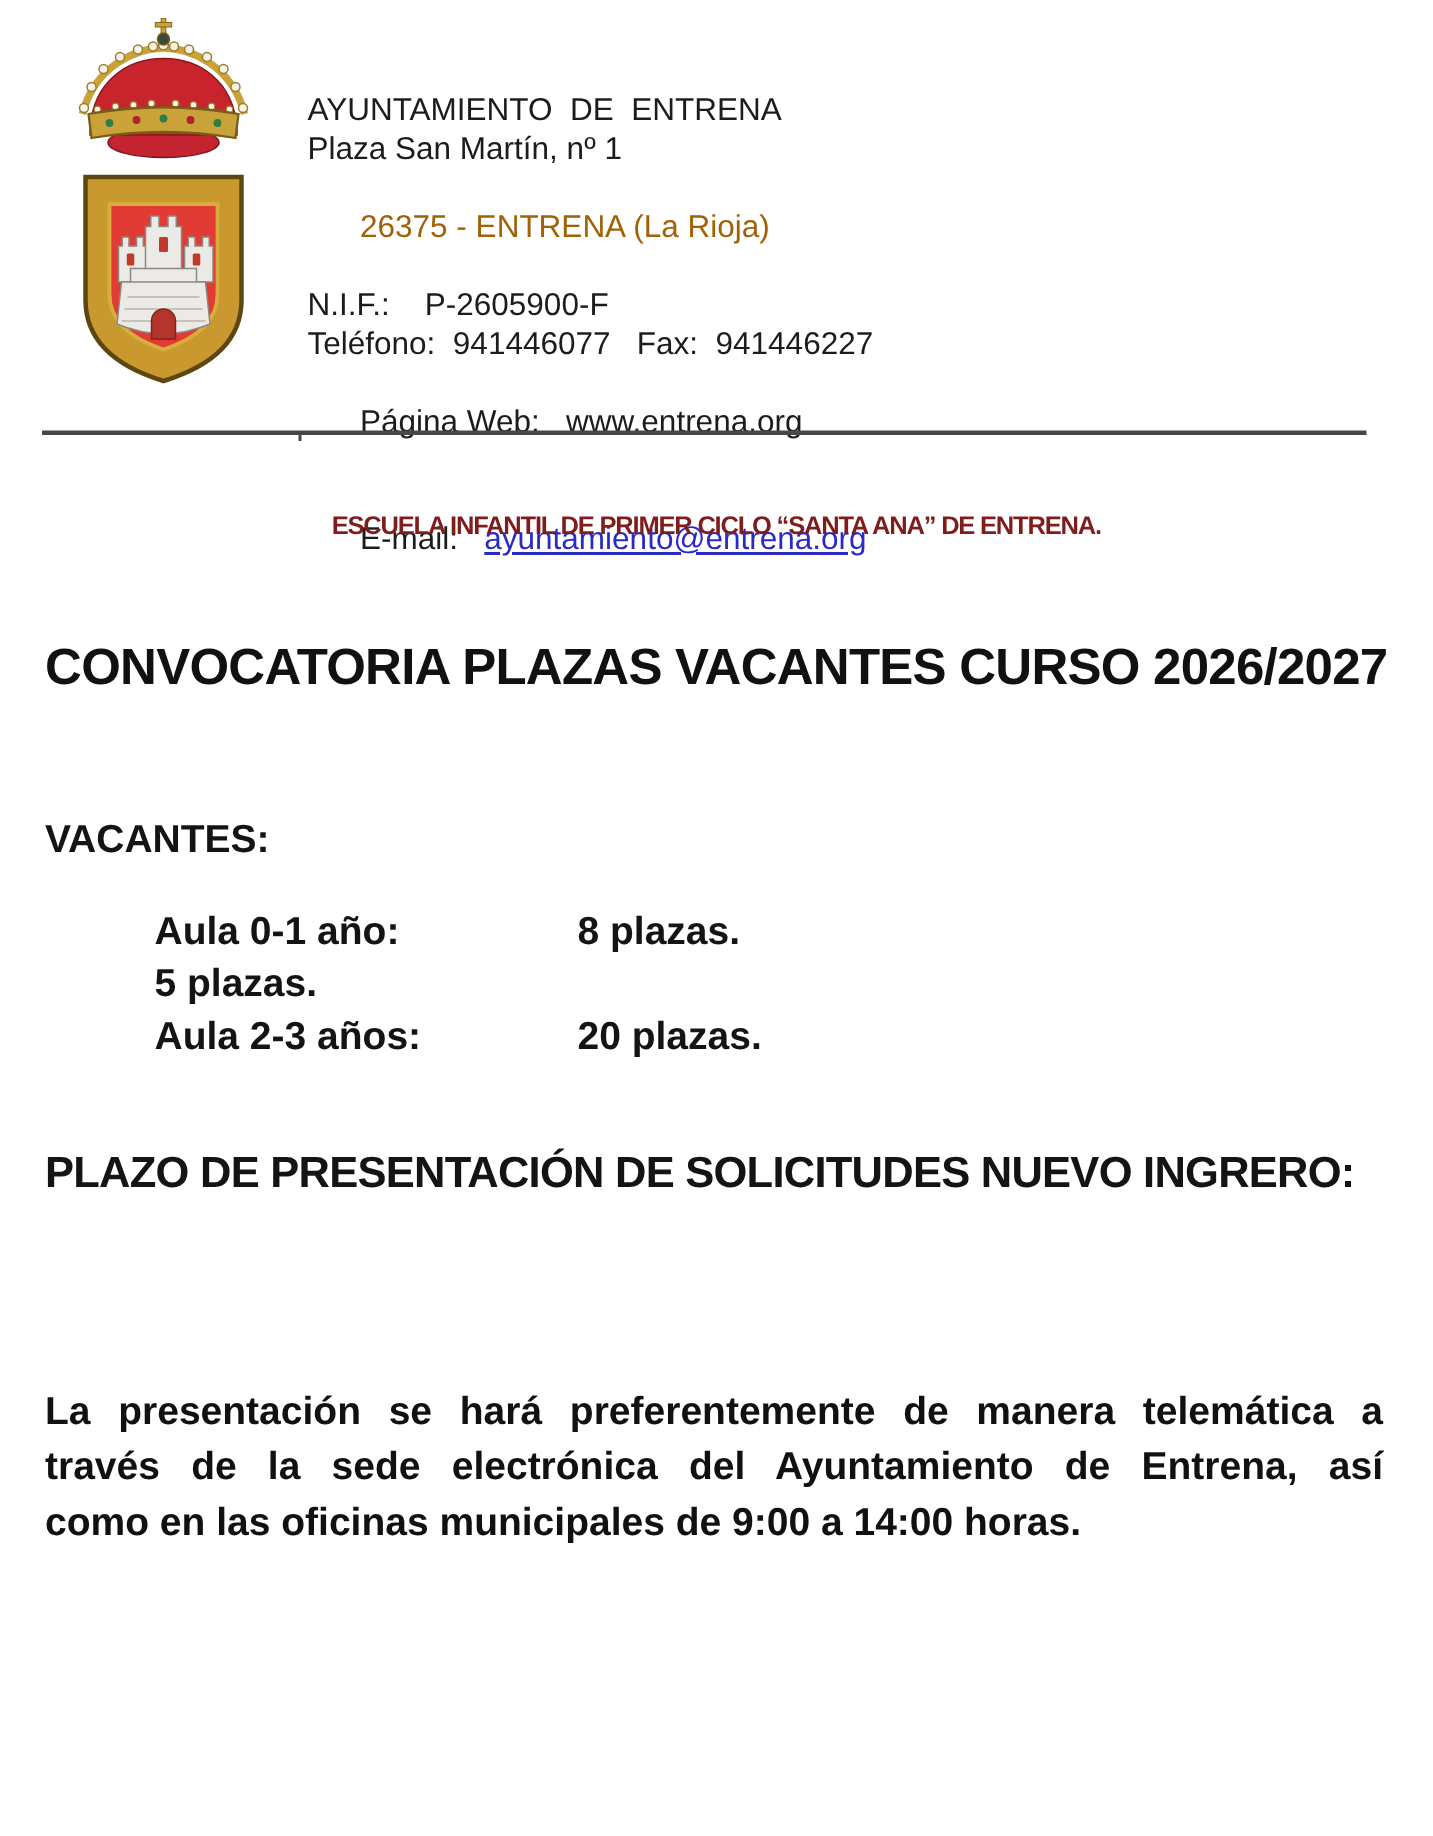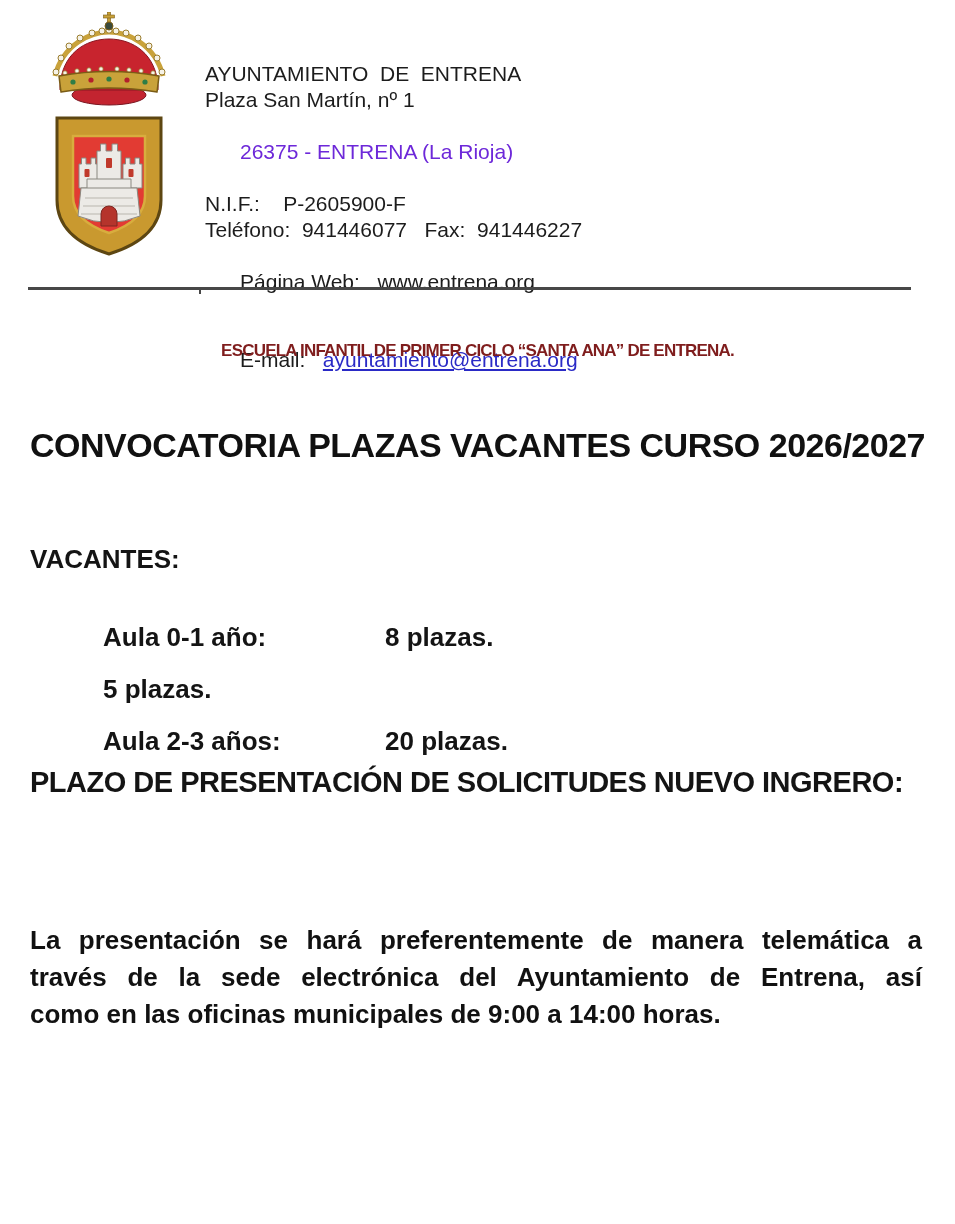--- a/index.html
+++ b/index.html
@@ -11,39 +11,39 @@
     color:#141414;
     overflow:hidden;
   }
   
   .coa{position:absolute;left:33px;top:12px;width:152px;height:246px;}
   .lh{
     position:absolute;left:205px;top:61px;
     font-size:21px;line-height:26px;color:#1c1c1c;
   }
   .lh div, .lh span{white-space:pre;}
-  .blue{color:#6d28d9;}
+  .blue{color:#a16207;}
   .bold{font-weight:400;}
   .email-link{color:#2a2ac6;text-decoration:underline;cursor:pointer;}
   
   .rule{position:absolute;left:28px;top:287px;width:883px;height:3px;background:#474747;}
   .rule-tick{position:absolute;left:171px;top:3px;width:2px;height:4px;background:#474747;}
   
   .school-title{
     position:absolute;left:0;top:341px;width:955px;text-align:center;
     font-weight:700;font-size:17px;letter-spacing:-0.8px;color:#7f1d1d;
   }
   .main-title{
     position:absolute;left:0;top:426px;width:955px;text-align:center;
     font-weight:700;font-size:34px;letter-spacing:-0.5px;color:#111;
   }
   
   .vacantes-heading{position:absolute;left:30px;top:544px;font-size:26px;font-weight:700;}
   .vacantes-table{position:absolute;left:103px;top:603px;font-size:26px;font-weight:700;line-height:35px;}
-  .vrow{display:flex;margin-top:17px;}
+  .vrow{display:flex;}
   .vaula{width:282px;}
   .plazo-heading{position:absolute;left:30px;top:766px;font-size:29px;font-weight:700;letter-spacing:-0.5px;}
   .dates{position:absolute;left:103px;top:827px;font-size:26px;font-weight:700;}
   .para{position:absolute;left:30px;width:892px;font-size:26px;font-weight:700;line-height:37px;color:#111;}
   .p1{top:922px;}
   .p2{top:1083px;}
   .jline{text-align:justify;text-align-last:justify;}
   .nline{text-align:left;}
 </style>
 </head>

